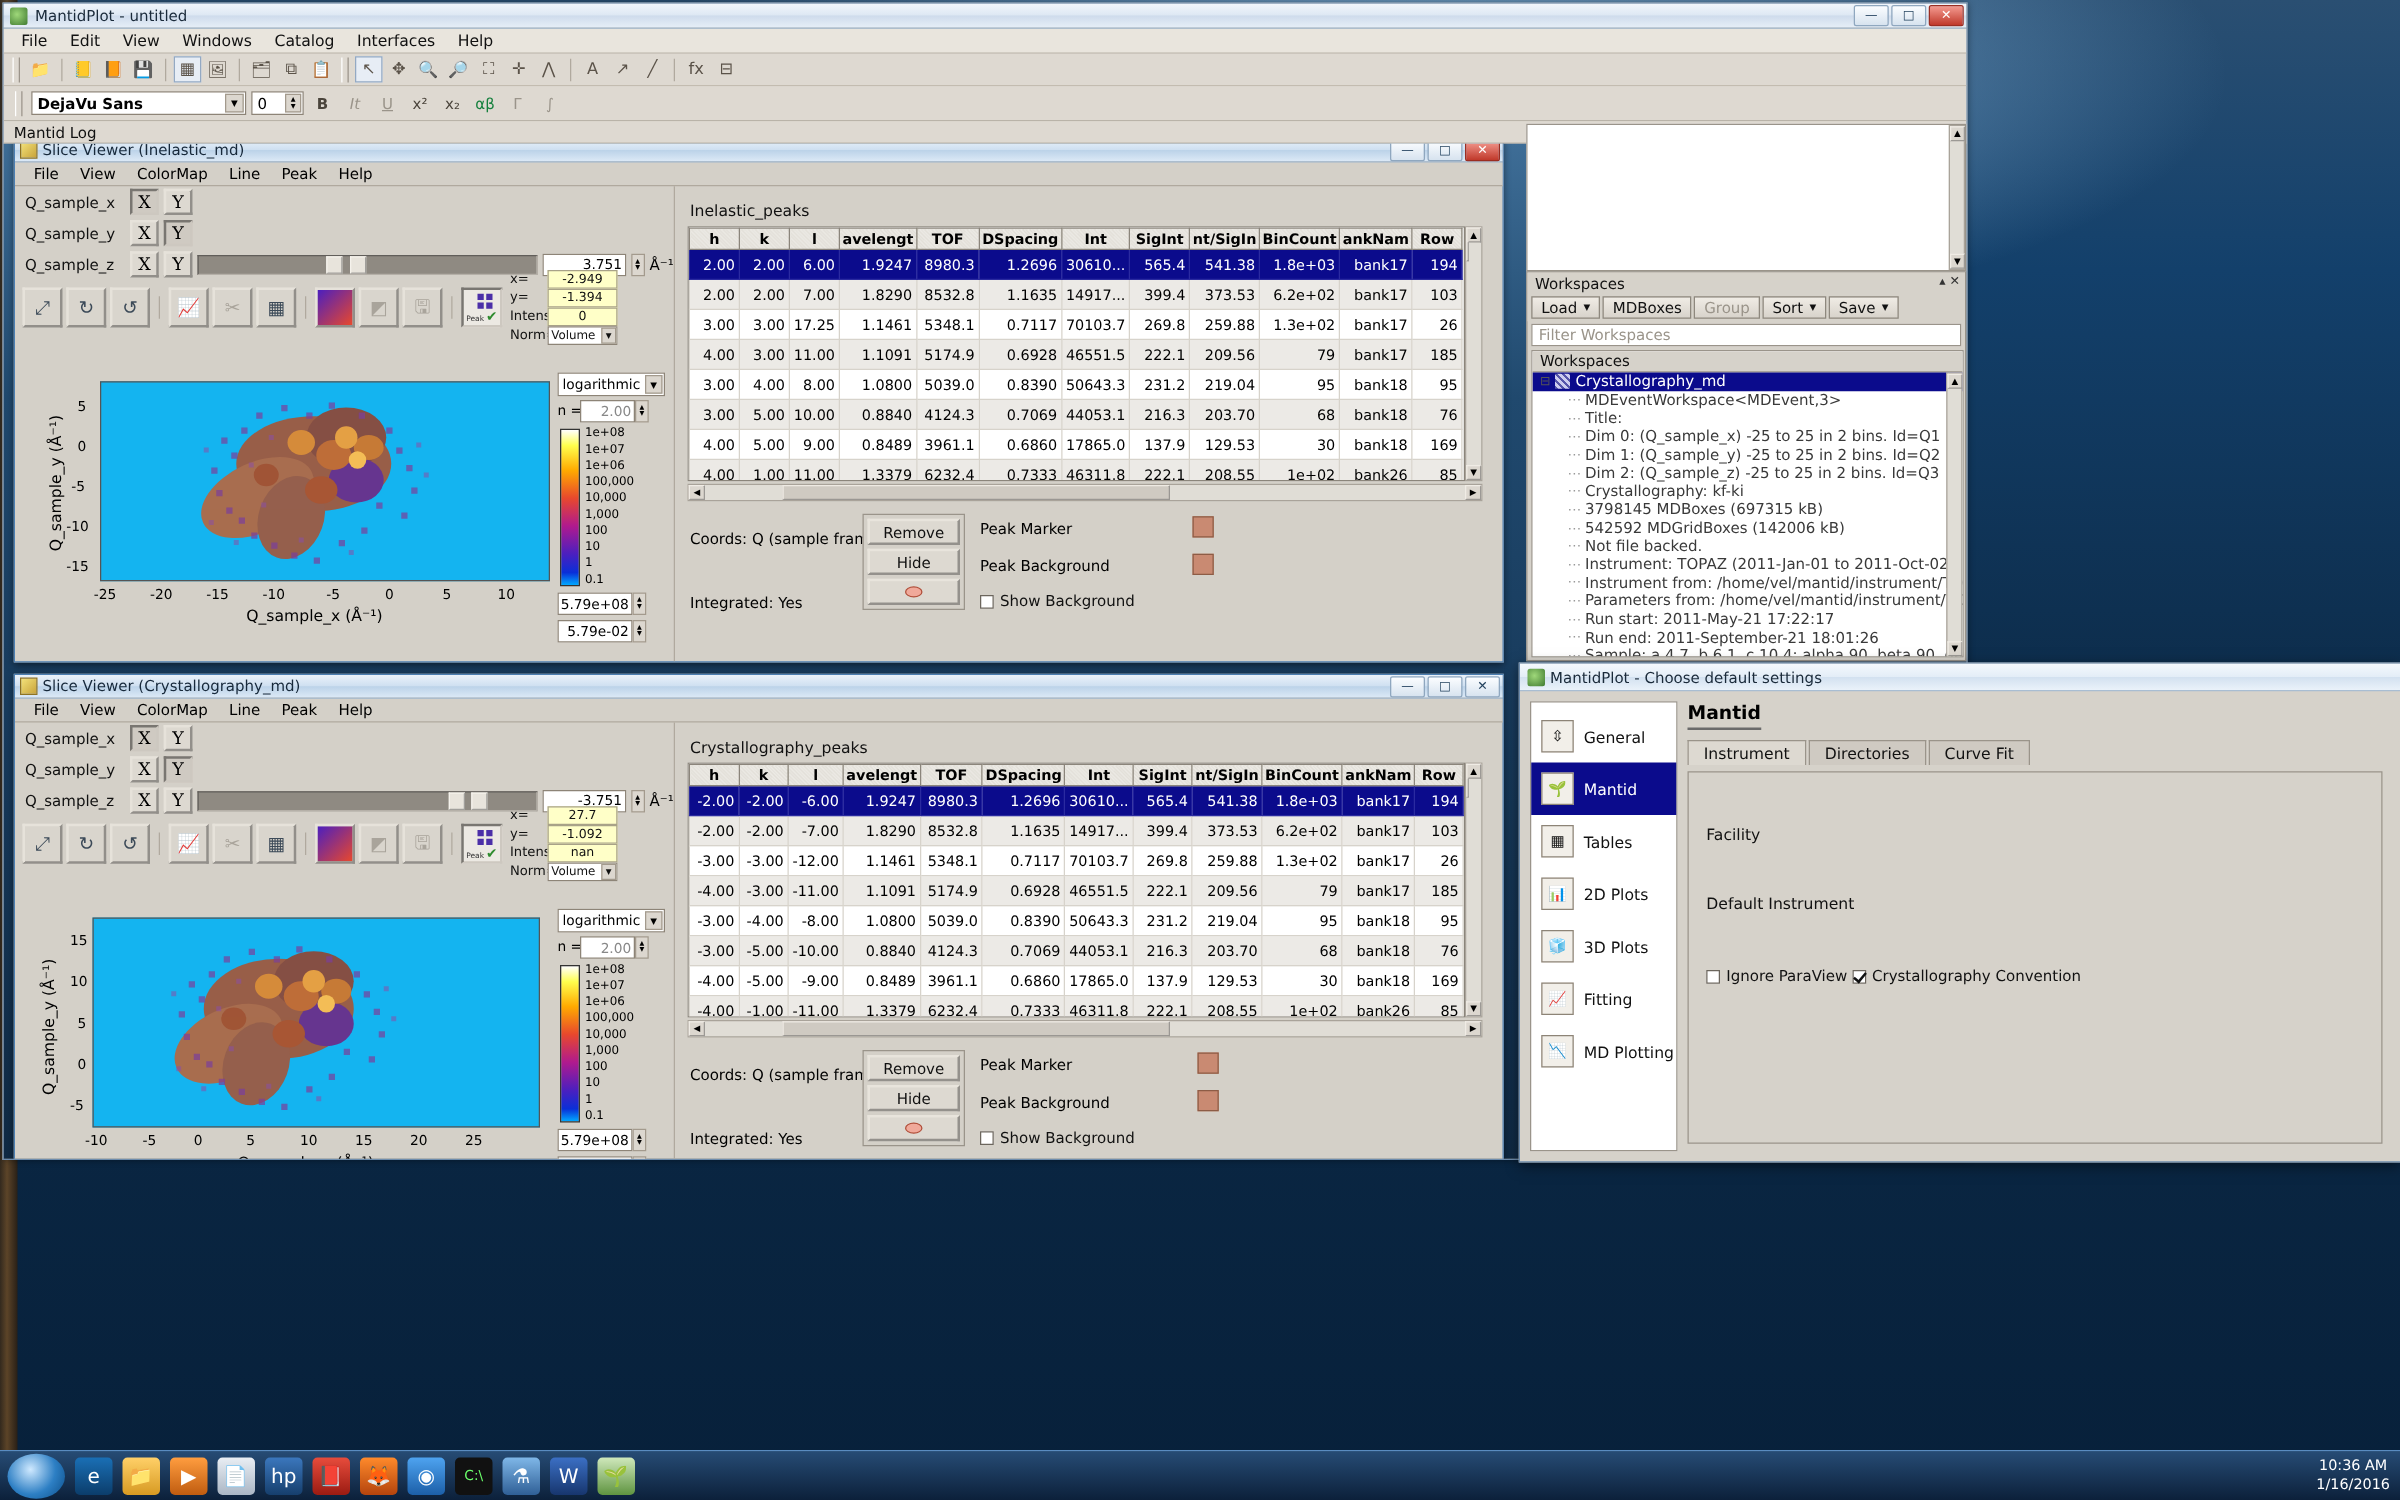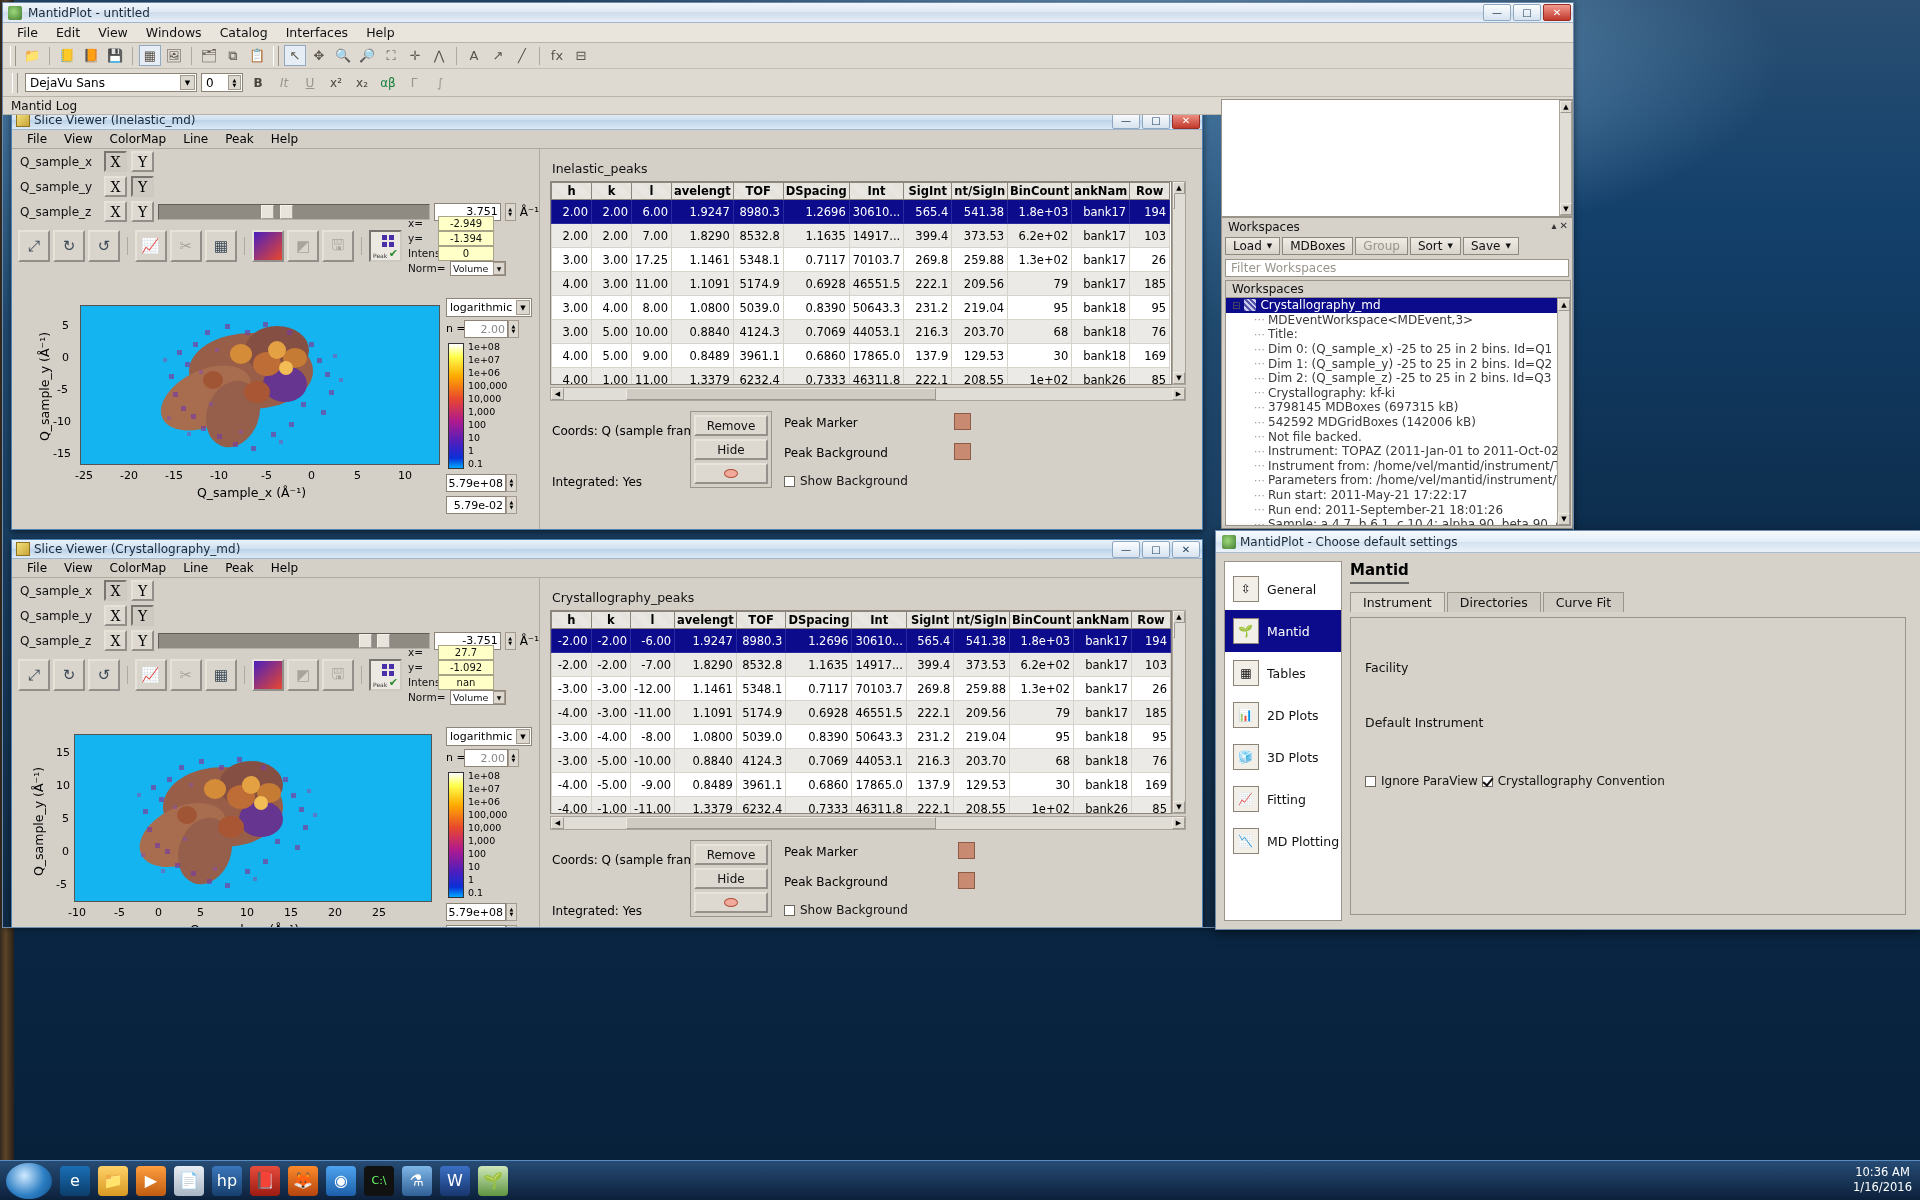--- a/index.html
+++ b/index.html
@@ -53,21 +53,21 @@
     display:flex; align-items:center; gap:2px; padding:0 4px;
   }
   .grip { width:6px;height:20px; border-left:1px solid #fff; border-right:1px solid #9b948a; margin:0 3px;}
   .tbtn { width:22px;height:21px;border:1px solid transparent;display:flex;align-items:center;justify-content:center;
     font-size:13px; color:#5b5349; }
   .tbtn.on { border:1px solid #93a9c3; background:#e7edf5; }
   .sep { width:1px;height:18px;background:#b0a99e;margin:0 4px; }
   .fontrow { height:28px; background:#ded9d1; border-bottom:1px solid #b9b3a8;
     display:flex; align-items:center; gap:4px; padding:0 6px; }
   .fontsel { width:172px;height:19px;background:#fff;border:1px solid #8d8477; display:flex;
-    align-items:center; padding-left:4px; font-size:12px; position:relative;}
+    align-items:center; padding-left:4px; font-size:12px; position:relative;font-weight:bold;}
   .fontsel .arw{ position:absolute;right:1px;top:1px;width:15px;height:15px;background:#dcd7cf;
     border:1px solid #a39a8d;display:flex;align-items:center;justify-content:center;font-size:7px;}
   .spin { width:42px;height:19px;background:#fff;border:1px solid #8d8477;display:flex;align-items:center;
     padding-left:4px;font-size:12px;position:relative;}
   .spin .sp{position:absolute;right:1px;top:1px;width:13px;height:15px;background:#dcd7cf;border:1px solid #a39a8d;
     display:flex;flex-direction:column;align-items:center;justify-content:center;font-size:5px;line-height:5px;}
   .fmtbtn{ width:22px;height:20px;display:flex;align-items:center;justify-content:center;font-size:12px;color:#4a443b;}
   .resultslog{ height:18px;background:#ded9d1;border-bottom:1px solid #b9b3a8;
     display:flex;align-items:center;padding-left:8px;font-size:12px;color:#111;position:relative;}
   .resultslog .rdots{position:absolute;right:6px;top:2px;font-size:10px;color:#555;}
@@ -100,21 +100,21 @@
   .numspin{width:11px;height:18px;background:#dcd7cf;border:1px solid #a39a8d;display:flex;flex-direction:column;
     align-items:center;justify-content:center;font-size:5px;line-height:5px;}
   .svtools{ display:flex;align-items:center;gap:3px;padding:4px 6px; height:44px;}
   .svtbtn{ width:32px;height:32px;border:2px outset #e6e2da;background:#d9d5cd;
     display:flex;align-items:center;justify-content:center;font-size:15px;color:#3c4a58;}
   .svtbtn.dis{ color:#a9a49b; }
   .peakbtn{ width:33px;height:32px;border:2px inset #cdc8c0;background:#ece9e3;position:relative;}
   .readout{ display:flex;flex-direction:column;font-size:10.5px;color:#111;line-height:13px;margin-left:3px;}
   .readout .rv{ background:#ffffc8;border:1px solid #a8a288;width:56px;text-align:center;font-size:10px;}
   .volsel{ width:56px;height:15px;background:#fff;border:1px solid #8d8477;font-size:9.5px;
-    display:flex;align-items:flex-start;padding-left:2px;position:relative;margin-left:12px;}
+    display:flex;align-items:flex-start;padding-left:2px;position:relative;}
   .volsel .a{position:absolute;right:0;top:0;width:12px;height:13px;background:#dcd7cf;border:1px solid #a39a8d;
     display:flex;align-items:center;justify-content:center;font-size:6px;}
   .plotwrap{ position:relative; }
   .plotbox{ position:absolute; background:#fff; border:1px solid #555;}
   .axlabel{ position:absolute; font-size:12.5px; color:#000;}
   .tick{ position:absolute; font-size:11px; color:#000;}
   .cbar{ position:absolute; width:16px; border:1px solid #333;
     background:linear-gradient(180deg,#ffffff 0%,#ffff4d 10%,#ffaa00 26%,#e8482d 44%,#b01a8e 62%,#4b1fbf 80%,#0a2fd8 92%,#00a8ff 100%);}
   .cbl{ position:absolute; font-size:9.5px; color:#000;}
   .selcombo{ width:86px;height:19px;background:#fff;border:1px solid #8d8477;font-size:11px;

